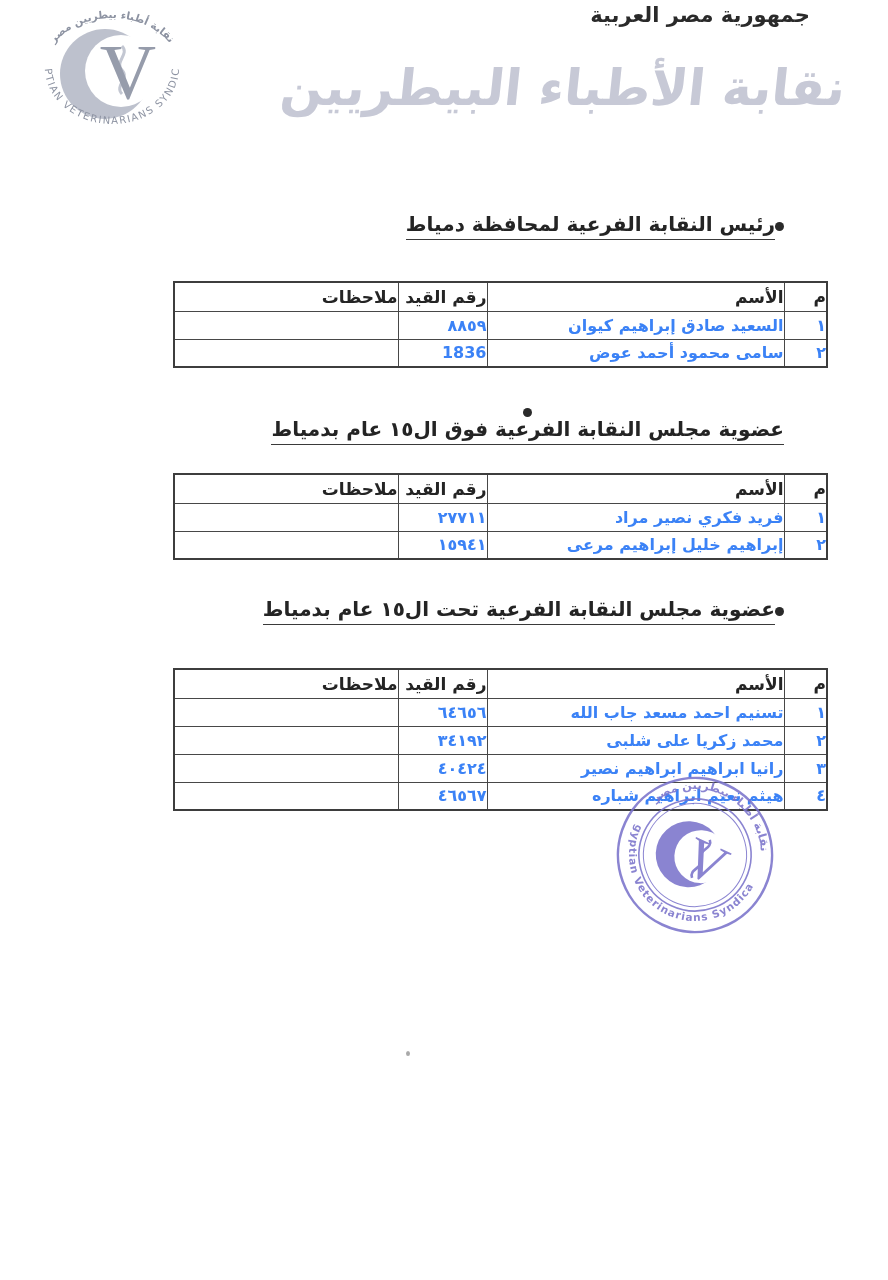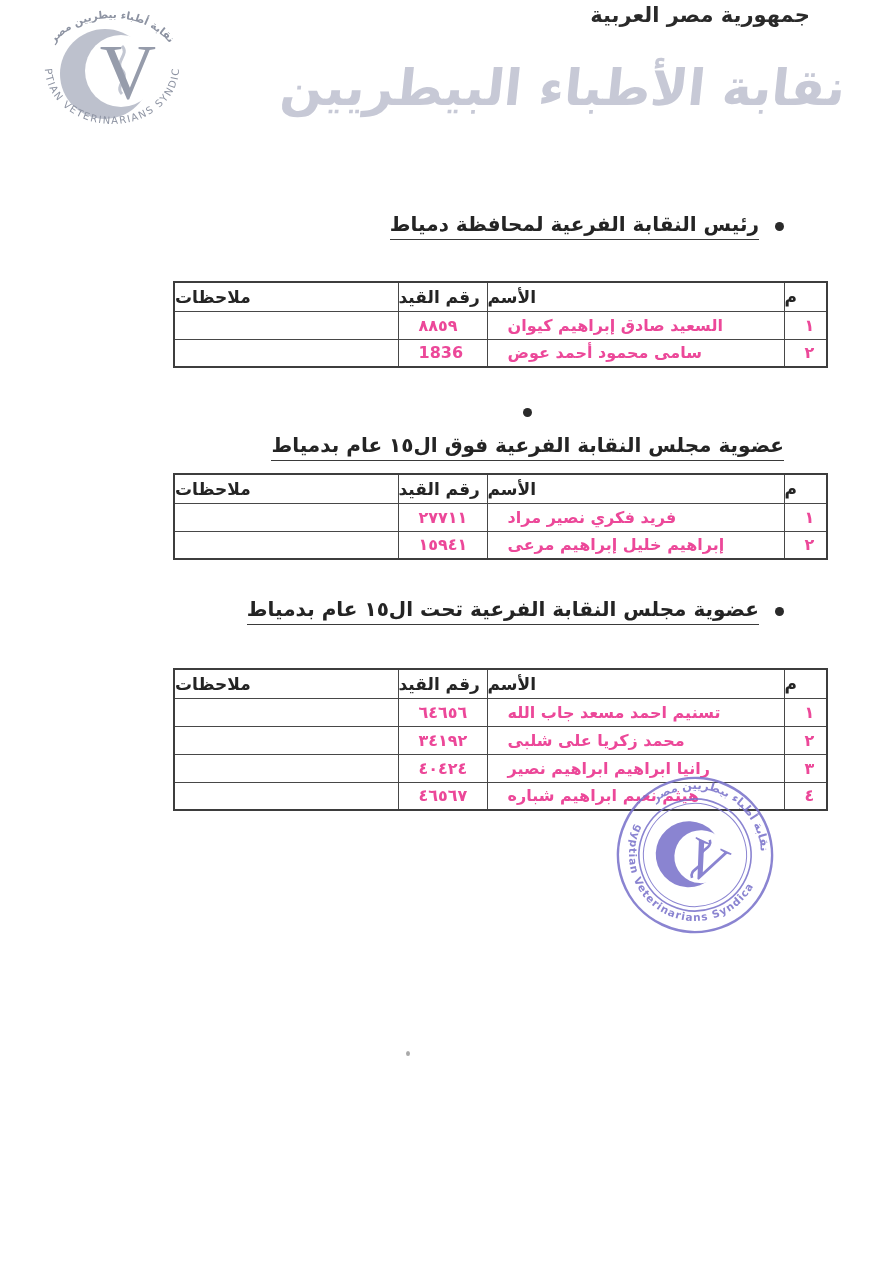--- a/index.html
+++ b/index.html
@@ -21,21 +21,21 @@
     position:absolute; top:38px; left:475px; width:370px; height:105px;
     text-align:center; line-height:100px;
     font-size:50px; font-weight:bold; color:#c7c9d6;
     direction:rtl; transform:skewX(-6deg);
     white-space:nowrap;
   }
 
   
   .section-heading {
     position:absolute; right:104px;
-    display:flex; flex-direction:row; align-items:center; gap:16px;
+    display:flex; flex-direction:row; align-items:center; gap:0;
     direction:rtl;
   }
   .bullet { width:9px; height:9px; background:#2a2a2a; border-radius:50%; flex:0 0 auto; }
   .heading-text {
     font-size:20px; font-weight:bold; color:#242424;
     padding-bottom:3px; border-bottom:1.6px solid #3a3a3a;
     white-space:nowrap;
   }
   #heading-1 { top:212px; }
   #heading-2 { top:408px;flex-direction:column; }
@@ -44,26 +44,26 @@
   
   table.roster {
     position:absolute; left:173px; width:653px;
     border-collapse:collapse; direction:rtl;
     table-layout:fixed;
   }
   #table-1 { top:281px; }
   #table-2 { top:473px; }
   #table-3 { top:668px; }
   table.roster th, table.roster td {
-    border:1.5px solid #474747; text-align:left; vertical-align:middle;
+    border:1.5px solid #474747; text-align:right; vertical-align:middle;
     overflow:hidden; white-space:nowrap;margin-left:6px;
   }
   table.roster { border:2px solid #3d3d3d; }
   table.roster th { height:29px; font-size:17px; font-weight:bold; color:#242424; }
-  table.roster td { height:28px; font-size:16px; font-weight:bold; color:#ec4899;padding-left:20px; }
+  table.roster td { height:28px; font-size:16px; font-weight:bold; color:#3b82f6;padding-left:20px; }
   .col-index  { width:43px; }
   .col-name   { width:297px; }
   .col-reg_no { width:89px; font-size:15px; }
   .col-notes  { width:224px; }
 
   
   .stamp-wrap { position:absolute; left:611px; top:771px; width:168px; height:168px; opacity:.88; }
 
   
   .speck { position:absolute; left:406px; top:1051px; width:4px; height:5px;

